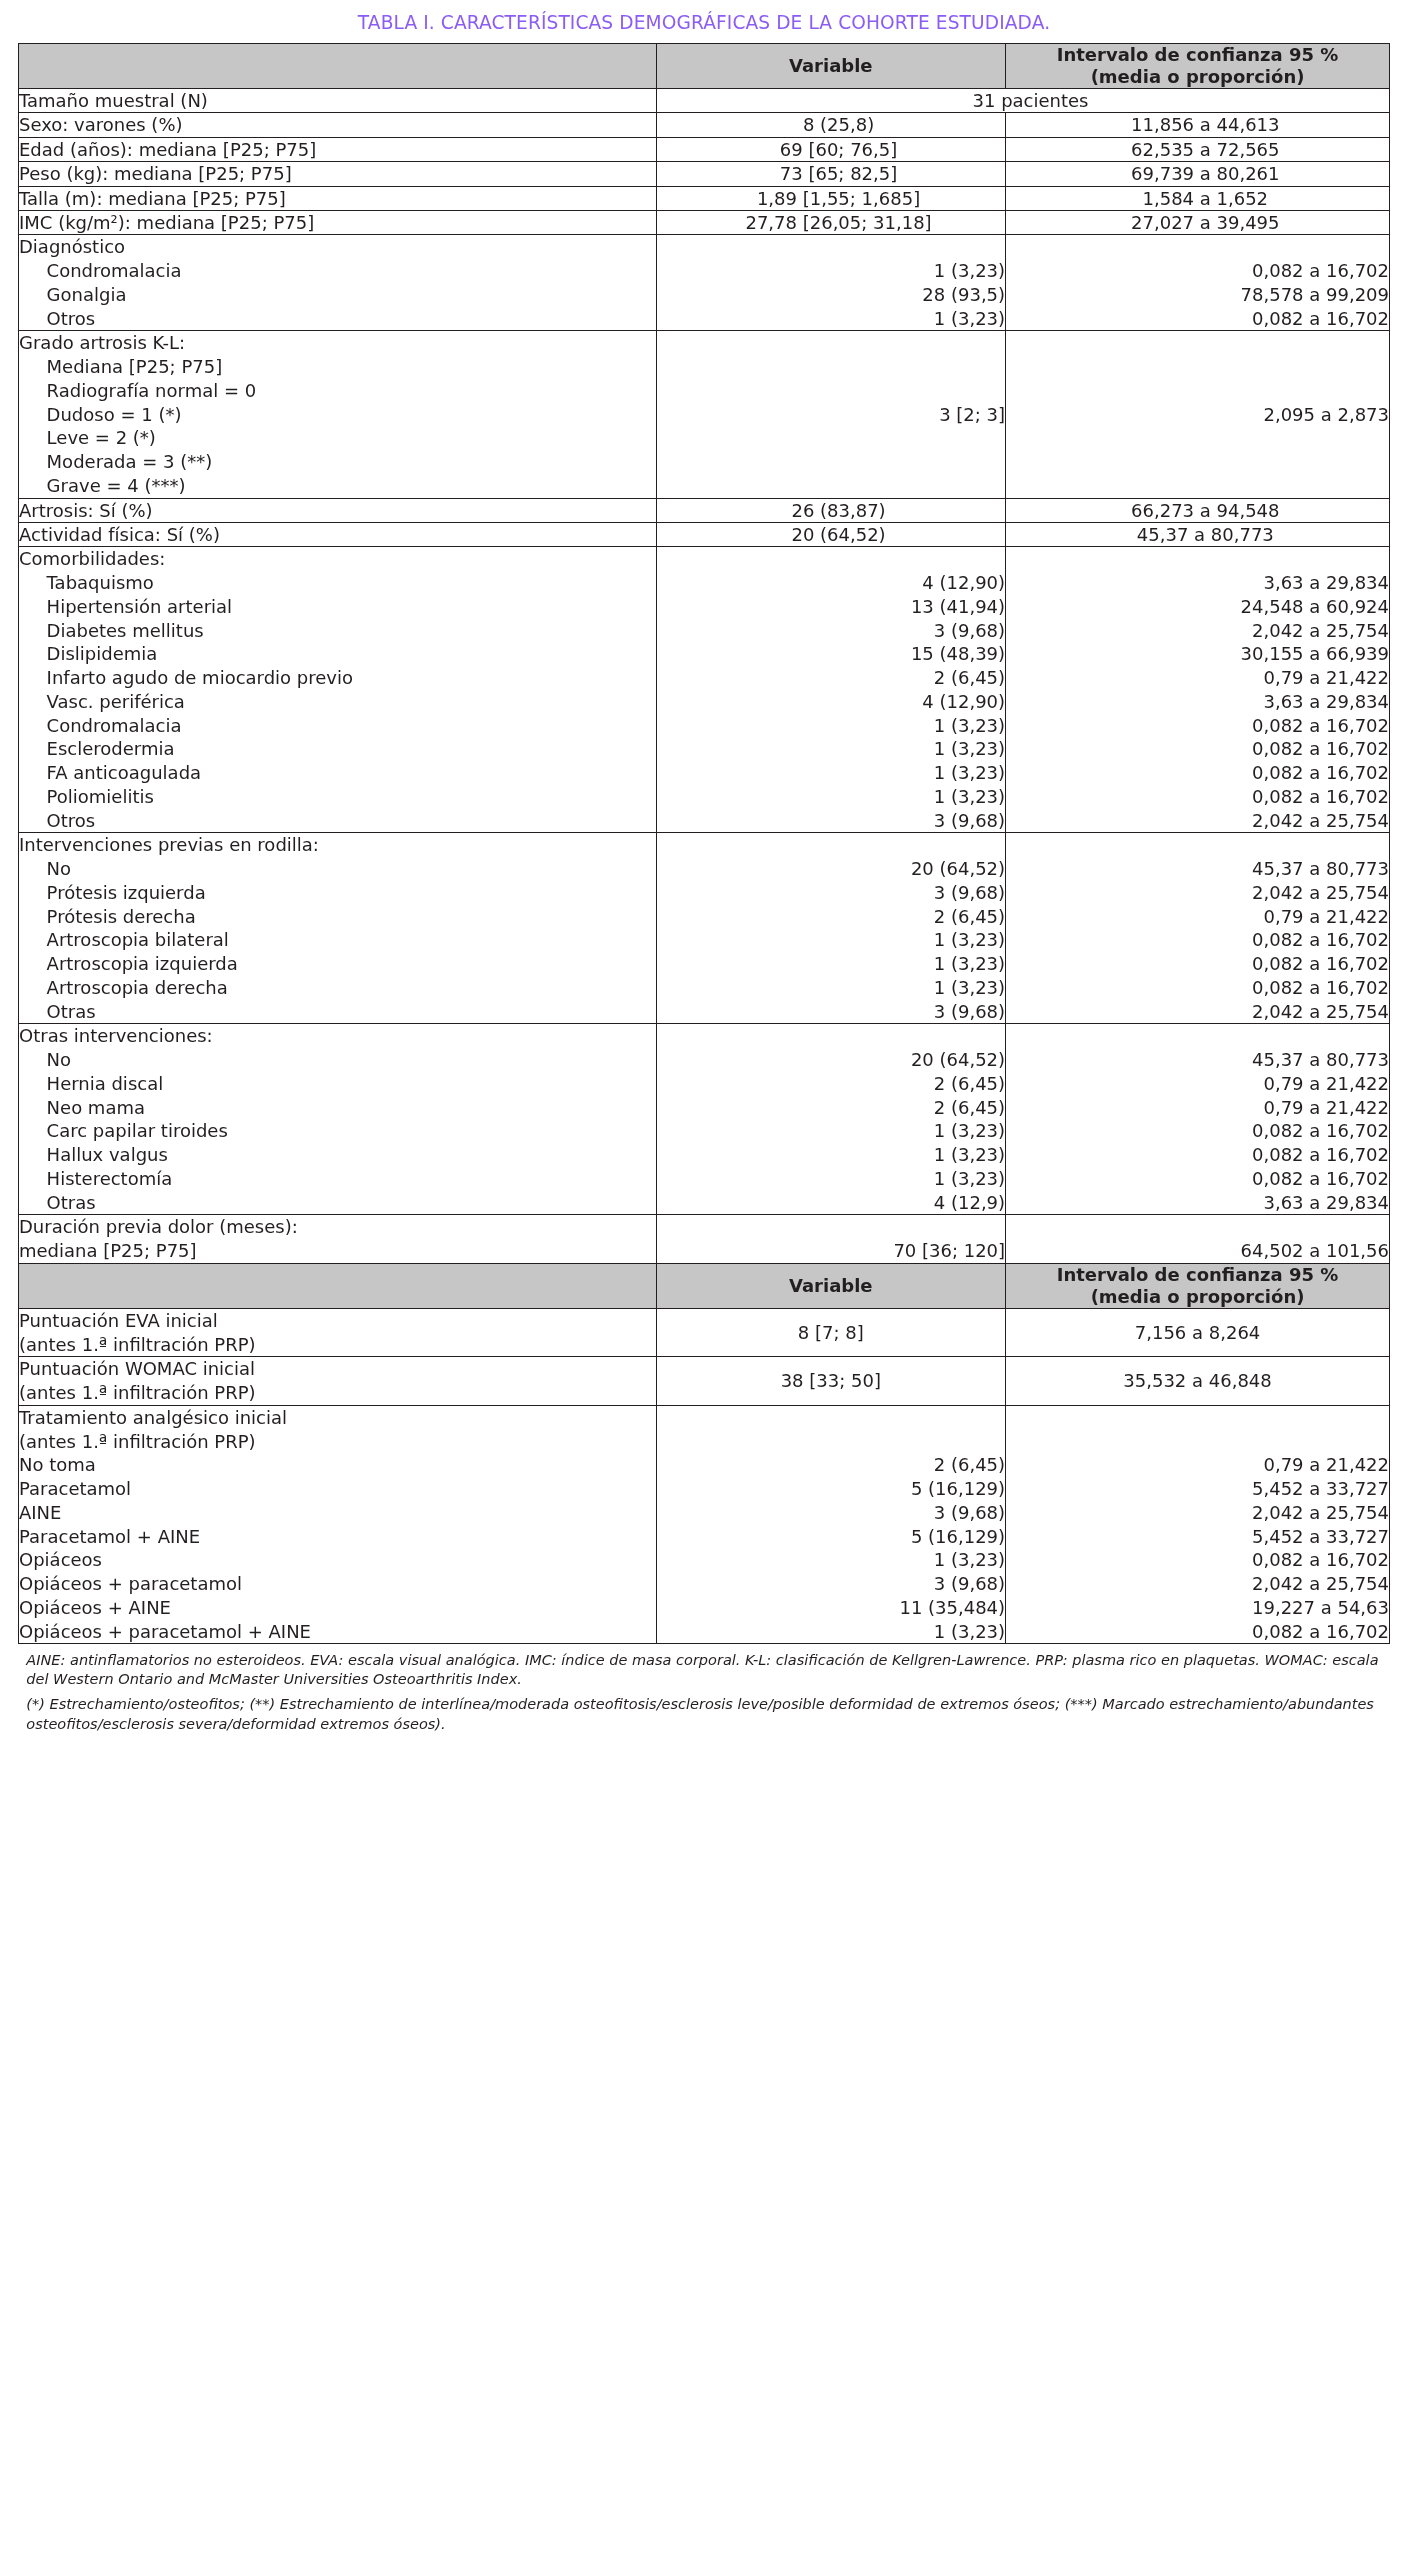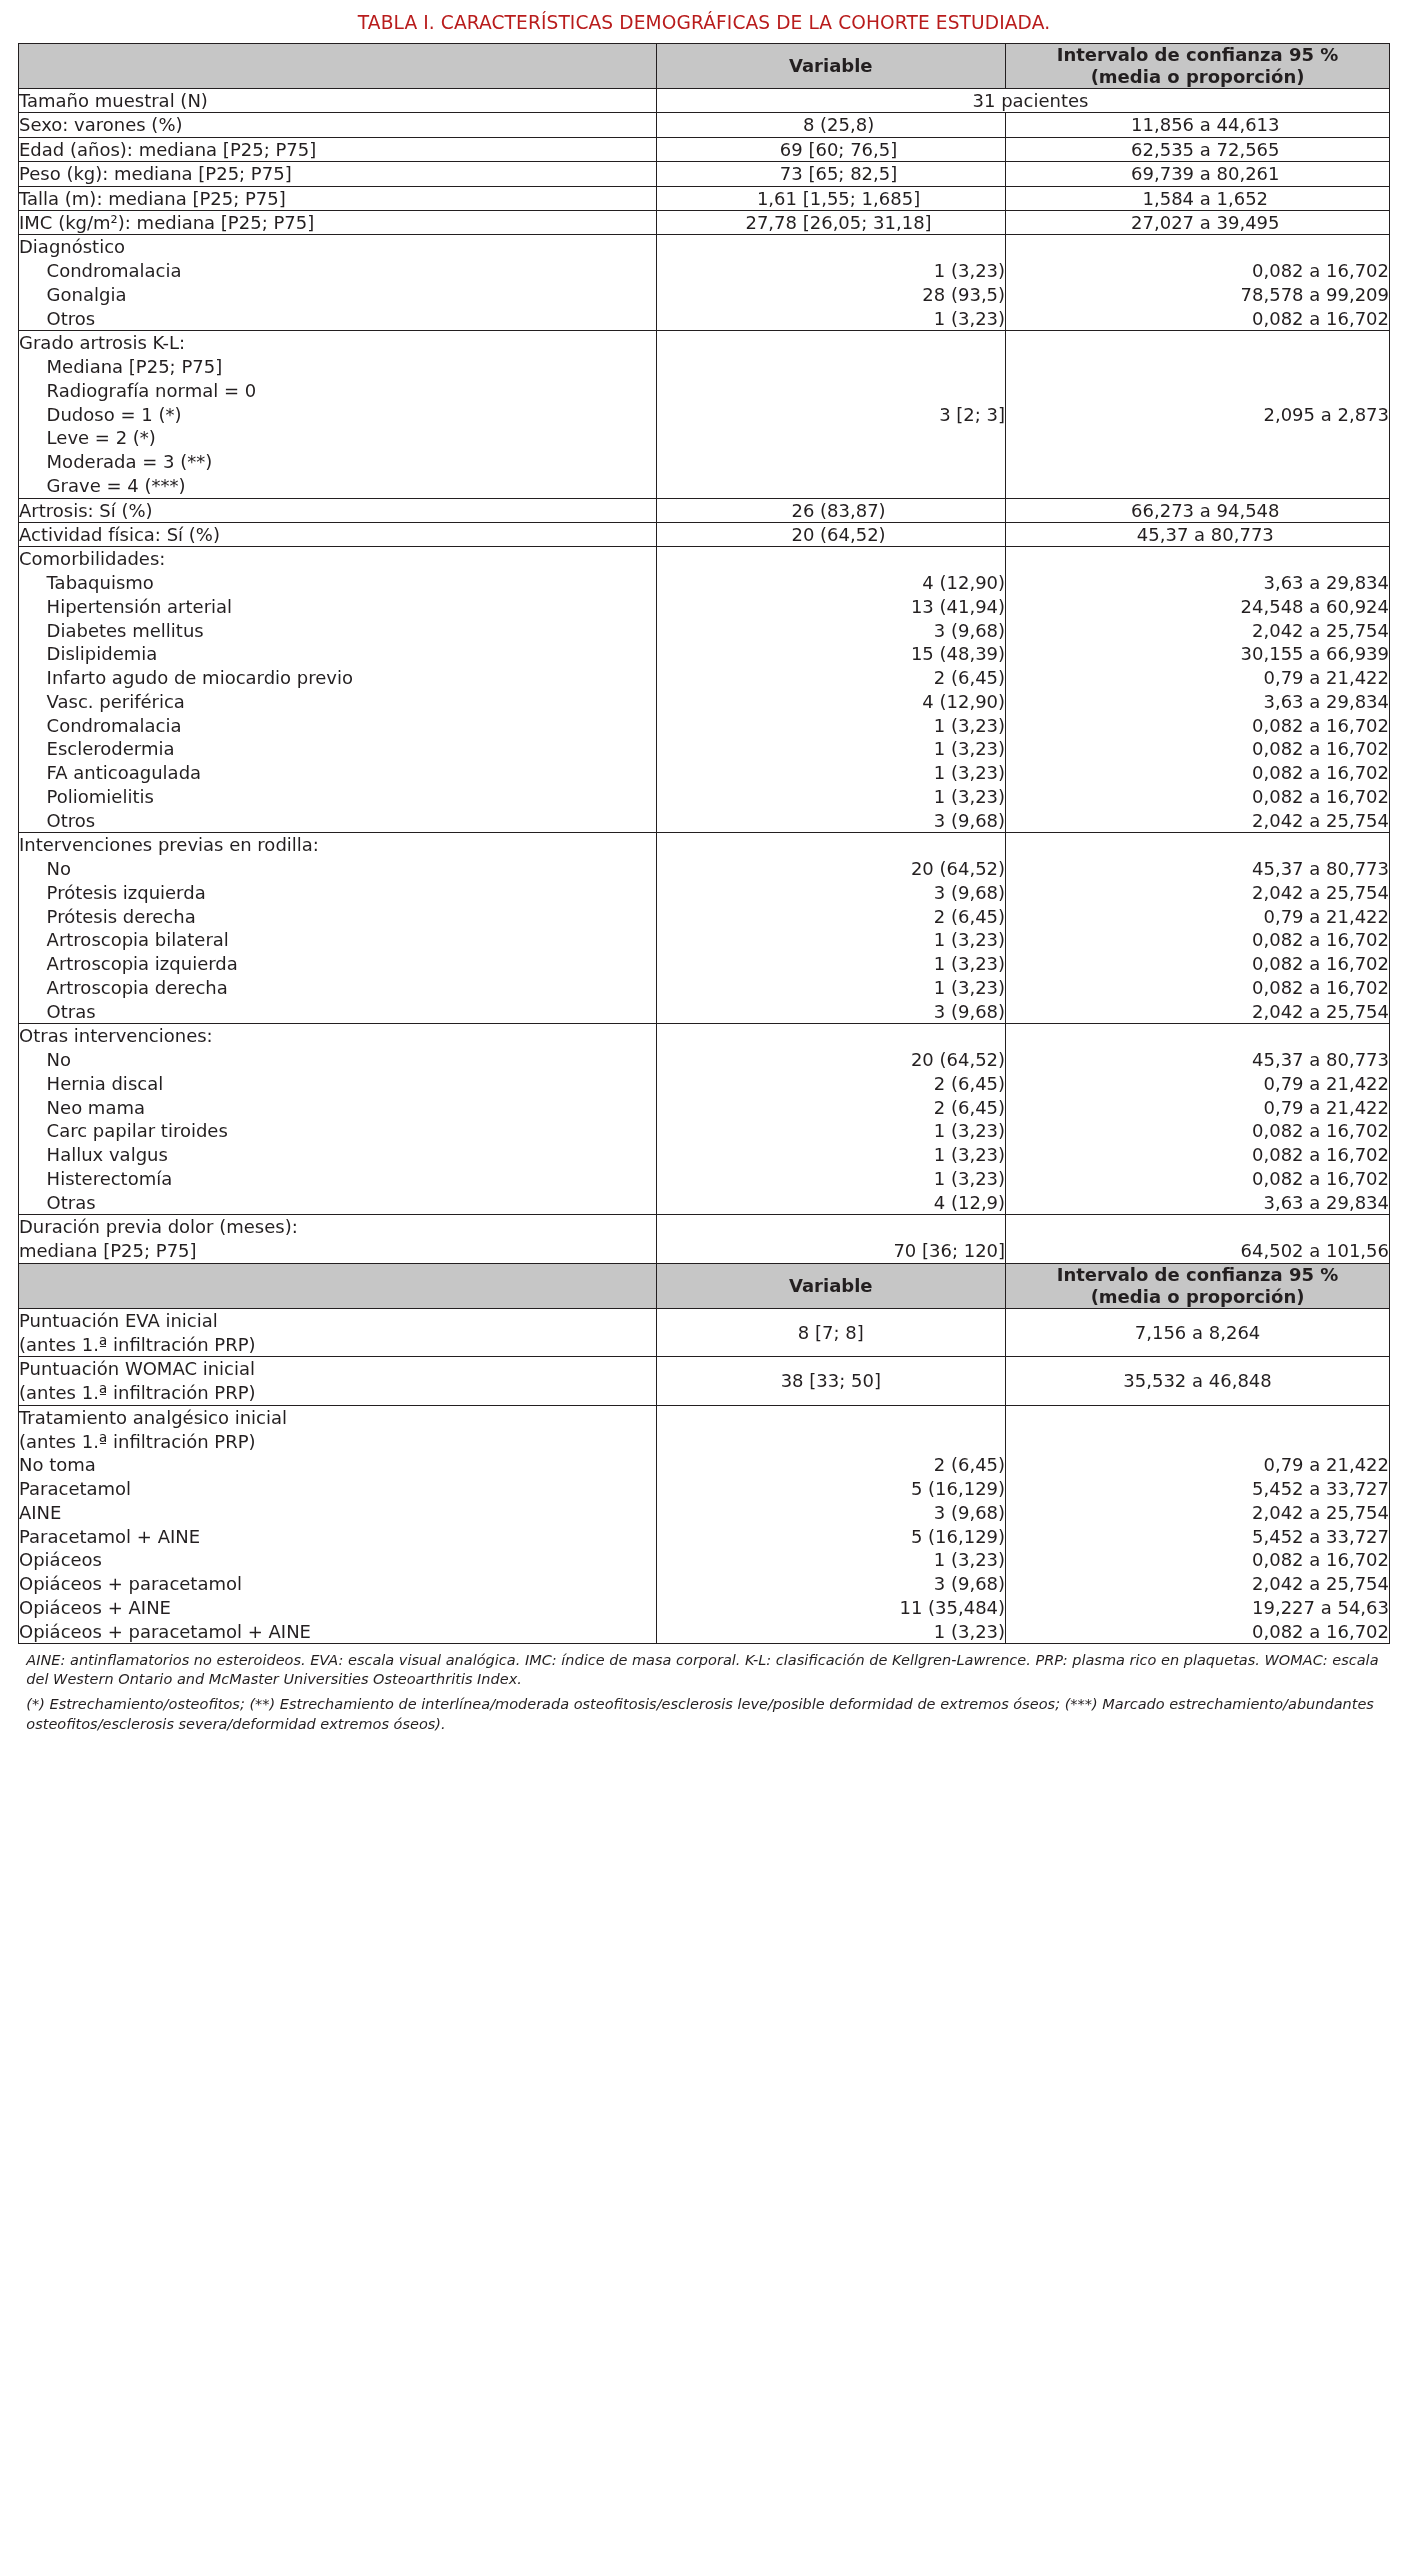--- a/index.html
+++ b/index.html
@@ -13,21 +13,21 @@
   }
   .page {
     width: 1408px;
     box-sizing: border-box;
     padding: 12.4px 18px 13.8px 18px;
   }
   .table-title {
     text-align: center;
     font-size: 18.6px;
     letter-spacing: 0.1px;
-    color: #b91c1c;
+    color: #8b5cf6;
     margin: 0 0 9.7px 0;
     font-weight: normal;
   }
   table.main {
     border-collapse: collapse;
     width: 100%;
     table-layout: fixed;
     border: 1.4px solid #231f20;
   }
   table.main col.c1 { width: 46.5%; }
@@ -139,21 +139,21 @@
       </tr>
 
       <tr>
         <td class="cell">Peso (kg): mediana [P25; P75]</td>
         <td class="cell center">73 [65; 82,5]</td>
         <td class="cell center">69,739 a 80,261</td>
       </tr>
 
       <tr>
         <td class="cell">Talla (m): mediana [P25; P75]</td>
-        <td class="cell center">1,61 [1,55; 1,685]</td>
+        <td class="cell center">1,89 [1,55; 1,685]</td>
         <td class="cell center">1,584 a 1,652</td>
       </tr>
 
       <tr>
         <td class="cell">IMC (kg/m²): mediana [P25; P75]</td>
         <td class="cell center">27,78 [26,05; 31,18]</td>
         <td class="cell center">27,027 a 39,495</td>
       </tr>
 
       <tr>

